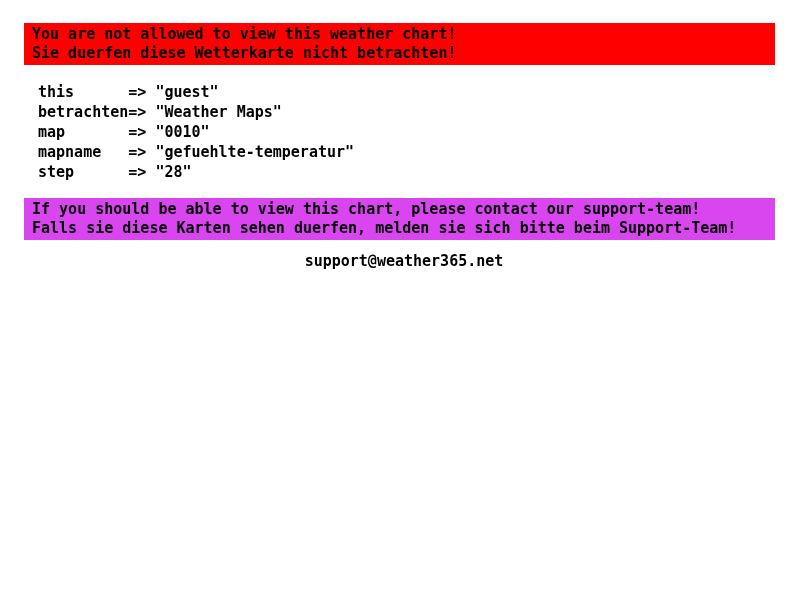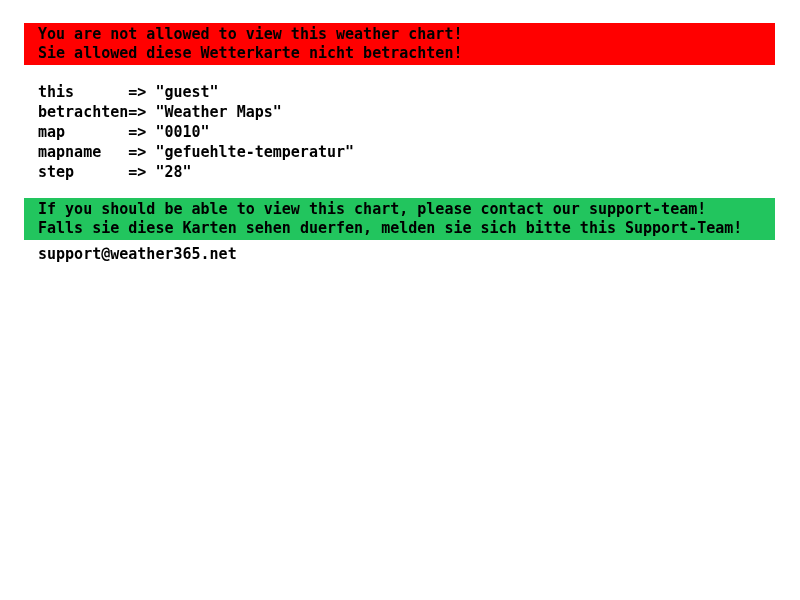--- a/index.html
+++ b/index.html
@@ -17,21 +17,21 @@
     color: #000000;
     overflow: hidden;
   }
   .content {
     position: absolute;
     left: 24px;
     top: 23px;
     width: 751px;
   }
   .banner {
-    padding: 2px 14px;
+    padding: 2px 8px;
     line-height: 19px;
     white-space: nowrap;
     overflow: hidden;
   }
   .banner div {
     white-space: pre;
   }
   .kv-block {
     margin: 17px 0 0 14px;
     line-height: 20px;
@@ -44,46 +44,46 @@
     width: 10ch;
   }
   .kv-value {
     margin-left: 1ch;
   }
   .support-banner {
     margin-top: 16px;
   }
   .footer {
     display: flex;
-    justify-content: space-between;
-    margin-top: 4px;
+    justify-content: center;
+    margin-top: 11px;
     padding: 0 5px 0 14px;
     line-height: 20px;
   }
 </style>
 </head>
 <body style="background: rgb(255, 255, 255); color: rgb(0, 0, 0);">
 
 <div class="content">
 
   <div class="banner error-banner" style="background: rgb(255, 0, 0);">
     <div>You are not allowed to view this weather chart!</div>
-    <div>Sie allowed diese Wetterkarte nicht betrachten!</div>
+    <div>Sie duerfen diese Wetterkarte nicht betrachten!</div>
   </div>
 
   <div class="kv-block">
     <div class="kv-row"><span class="kv-key">this</span><span class="kv-arrow">=&gt;</span><span class="kv-value">"guest"</span></div>
     <div class="kv-row"><span class="kv-key">betrachten</span><span class="kv-arrow">=&gt;</span><span class="kv-value">"Weather Maps"</span></div>
     <div class="kv-row"><span class="kv-key">map</span><span class="kv-arrow">=&gt;</span><span class="kv-value">"0010"</span></div>
     <div class="kv-row"><span class="kv-key">mapname</span><span class="kv-arrow">=&gt;</span><span class="kv-value">"gefuehlte-temperatur"</span></div>
     <div class="kv-row"><span class="kv-key">step</span><span class="kv-arrow">=&gt;</span><span class="kv-value">"28"</span></div>
   </div>
 
-  <div class="banner support-banner" style="background: #22c55e;">
+  <div class="banner support-banner" style="background: #d946ef;">
     <div>If you should be able to view this chart, please contact our support-team!</div>
-    <div>Falls sie diese Karten sehen duerfen, melden sie sich bitte this Support-Team!</div>
+    <div>Falls sie diese Karten sehen duerfen, melden sie sich bitte beim Support-Team!</div>
   </div>
 
   <div class="footer">
     <span>support@weather365.net</span>
   </div>
 
 </div>
 
 </body></html>

